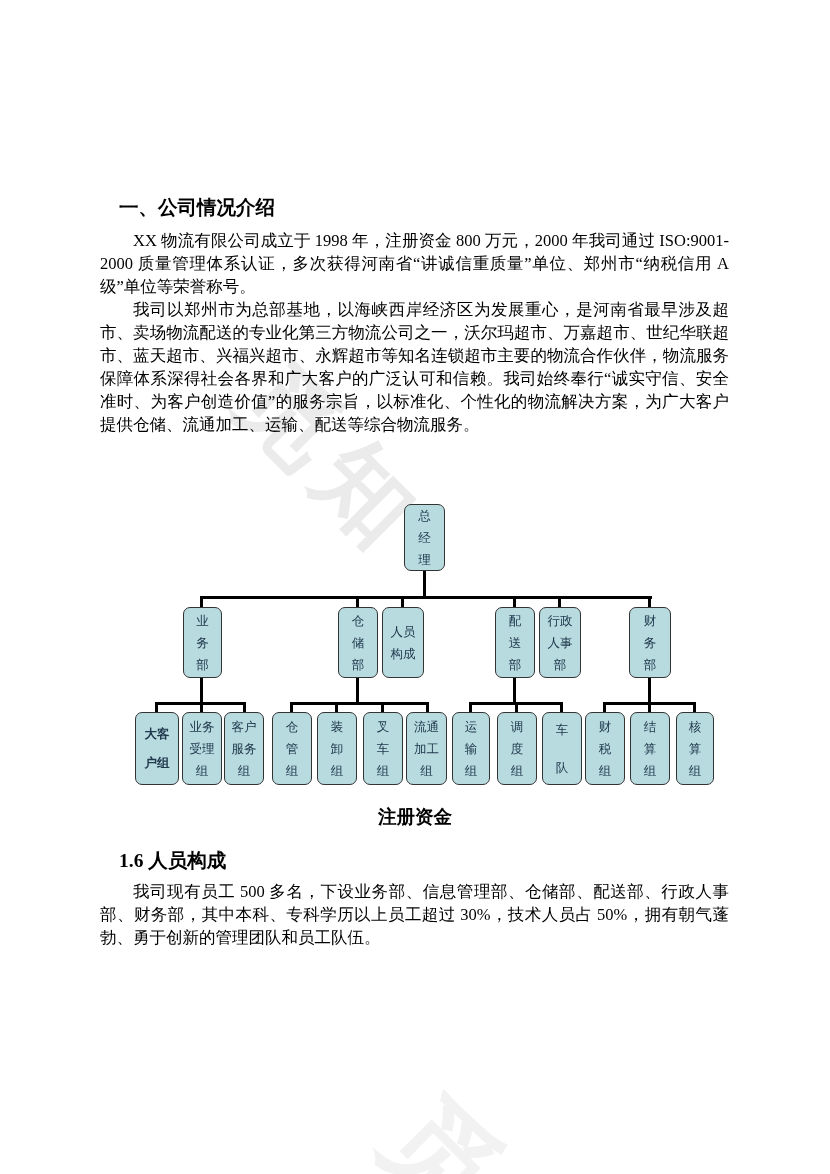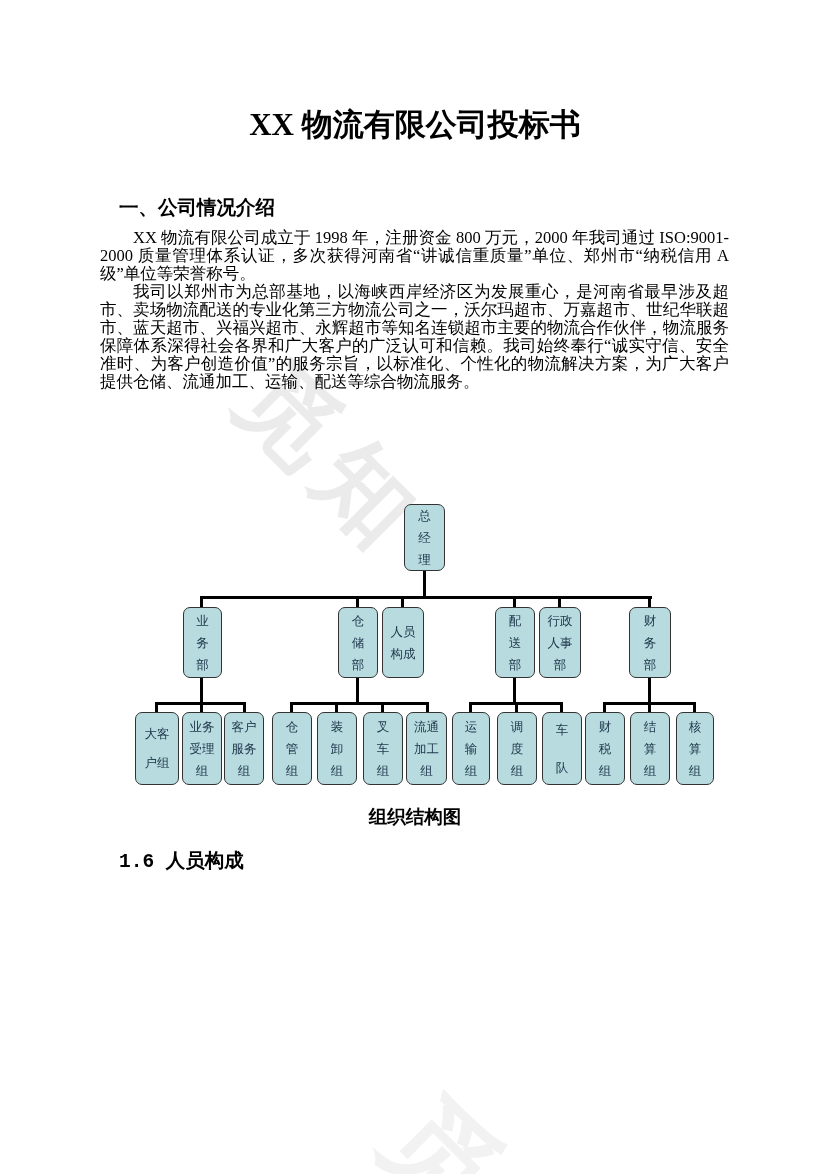--- a/index.html
+++ b/index.html
@@ -29,31 +29,31 @@
   .content{position:absolute;left:0;top:0;width:100%;height:100%;z-index:1;}
   
   .doc-title{
     position:absolute;left:0;top:104px;width:830px;
     text-align:center;
     font-size:31px;font-weight:bold;
     font-family:"Liberation Serif","DejaVu Serif",serif;
   }
   .h-sec{
     position:absolute;left:119px;
-    font-family:Liberation Mono, monospace;
+    font-family:Liberation Serif, serif;
     font-weight:bold;font-size:19.5px;
     white-space:nowrap;
   }
   .h-intro{top:194px;}
   .h-org{top:453px;}
   .h-staff{top:847px;}
   
   .para-block{
     position:absolute;left:100px;width:629px;
-    font-size:16.5px;line-height:18px;
+    font-size:16.5px;line-height:23px;
     text-align:justify;
   }
   .pb-1{top:229px;}
   .pb-3{top:880px;}
   .para-block p{margin:0;text-indent:2em;}
   
   .org-chart{position:absolute;left:16px;top:0;width:684px;height:800px;padding-left:32px;}
   .ln{position:absolute;background:#000;}
   .obox{
     position:absolute;
@@ -63,40 +63,39 @@
     box-sizing:border-box;
     display:flex;align-items:center;justify-content:center;
     text-align:center;
     color:#21394e;
     font-size:12.5px;
     font-family:"Liberation Serif","DejaVu Serif",serif;
   }
   .obox span{display:inline-block;word-break:break-all;line-height:22px;}
   .c1 span{width:14px;}
   .c2 span{width:27px;}
-  .lh28 span{line-height:29px;}
+  .lh28 span{line-height:29px;font-weight:bold;}
   .lh38 span{line-height:38px;}
   .chart-caption{
     position:absolute;left:0;top:804px;width:830px;
     text-align:center;
     font-family:"Liberation Sans","DejaVu Sans",sans-serif;
     font-weight:bold;font-size:18.5px;
   }
 </style>
 </head>
 <body>
 
 <div class="page">
 
   <div class="wm wm-mid">觅知</div>
   <div class="wm wm-bottom">觅知</div>
 
   <div class="content">
 
-    <div class="doc-title">XX 物流有限公司投标书</div>
 
     <div class="h-sec h-intro">一、公司情况介绍</div>
 
     <div class="para-block pb-1">
       <p>XX 物流有限公司成立于 1998 年，注册资金 800 万元，2000 年我司通过 ISO:9001-2000 质量管理体系认证，多次获得河南省“讲诚信重质量”单位、郑州市“纳税信用 A 级”单位等荣誉称号。</p>
       <p>我司以郑州市为总部基地，以海峡西岸经济区为发展重心，是河南省最早涉及超市、卖场物流配送的专业化第三方物流公司之一，沃尔玛超市、万嘉超市、世纪华联超市、蓝天超市、兴福兴超市、永辉超市等知名连锁超市主要的物流合作伙伴，物流服务保障体系深得社会各界和广大客户的广泛认可和信赖。我司始终奉行“诚实守信、安全准时、为客户创造价值”的服务宗旨，以标准化、个性化的物流解决方案，为广大客户提供仓储、流通加工、运输、配送等综合物流服务。</p>
     </div>
 
 
     <div class="org-chart">
@@ -192,19 +191,22 @@
           <span>财税组</span>
         </div>
       <div class="obox c1" style="left:614px;top:712px;width:40px;height:73px">
           <span>结算组</span>
         </div>
       <div class="obox c1" style="left:660px;top:712px;width:38px;height:73px">
           <span>核算组</span>
         </div>
     </div>
 
-    <div class="chart-caption">组织结构图</div>
+    <div class="chart-caption">注册资金</div>
 
     <div class="h-sec h-staff">1.6 人员构成</div>
 
+    <div class="para-block pb-3">
+      <p>我司现有员工 500 多名，下设业务部、信息管理部、仓储部、配送部、行政人事部、财务部，其中本科、专科学历以上员工超过 30%，技术人员占 50%，拥有朝气蓬勃、勇于创新的管理团队和员工队伍。</p>
+    </div>
 
   </div>
 </div>
 
 </body></html>

